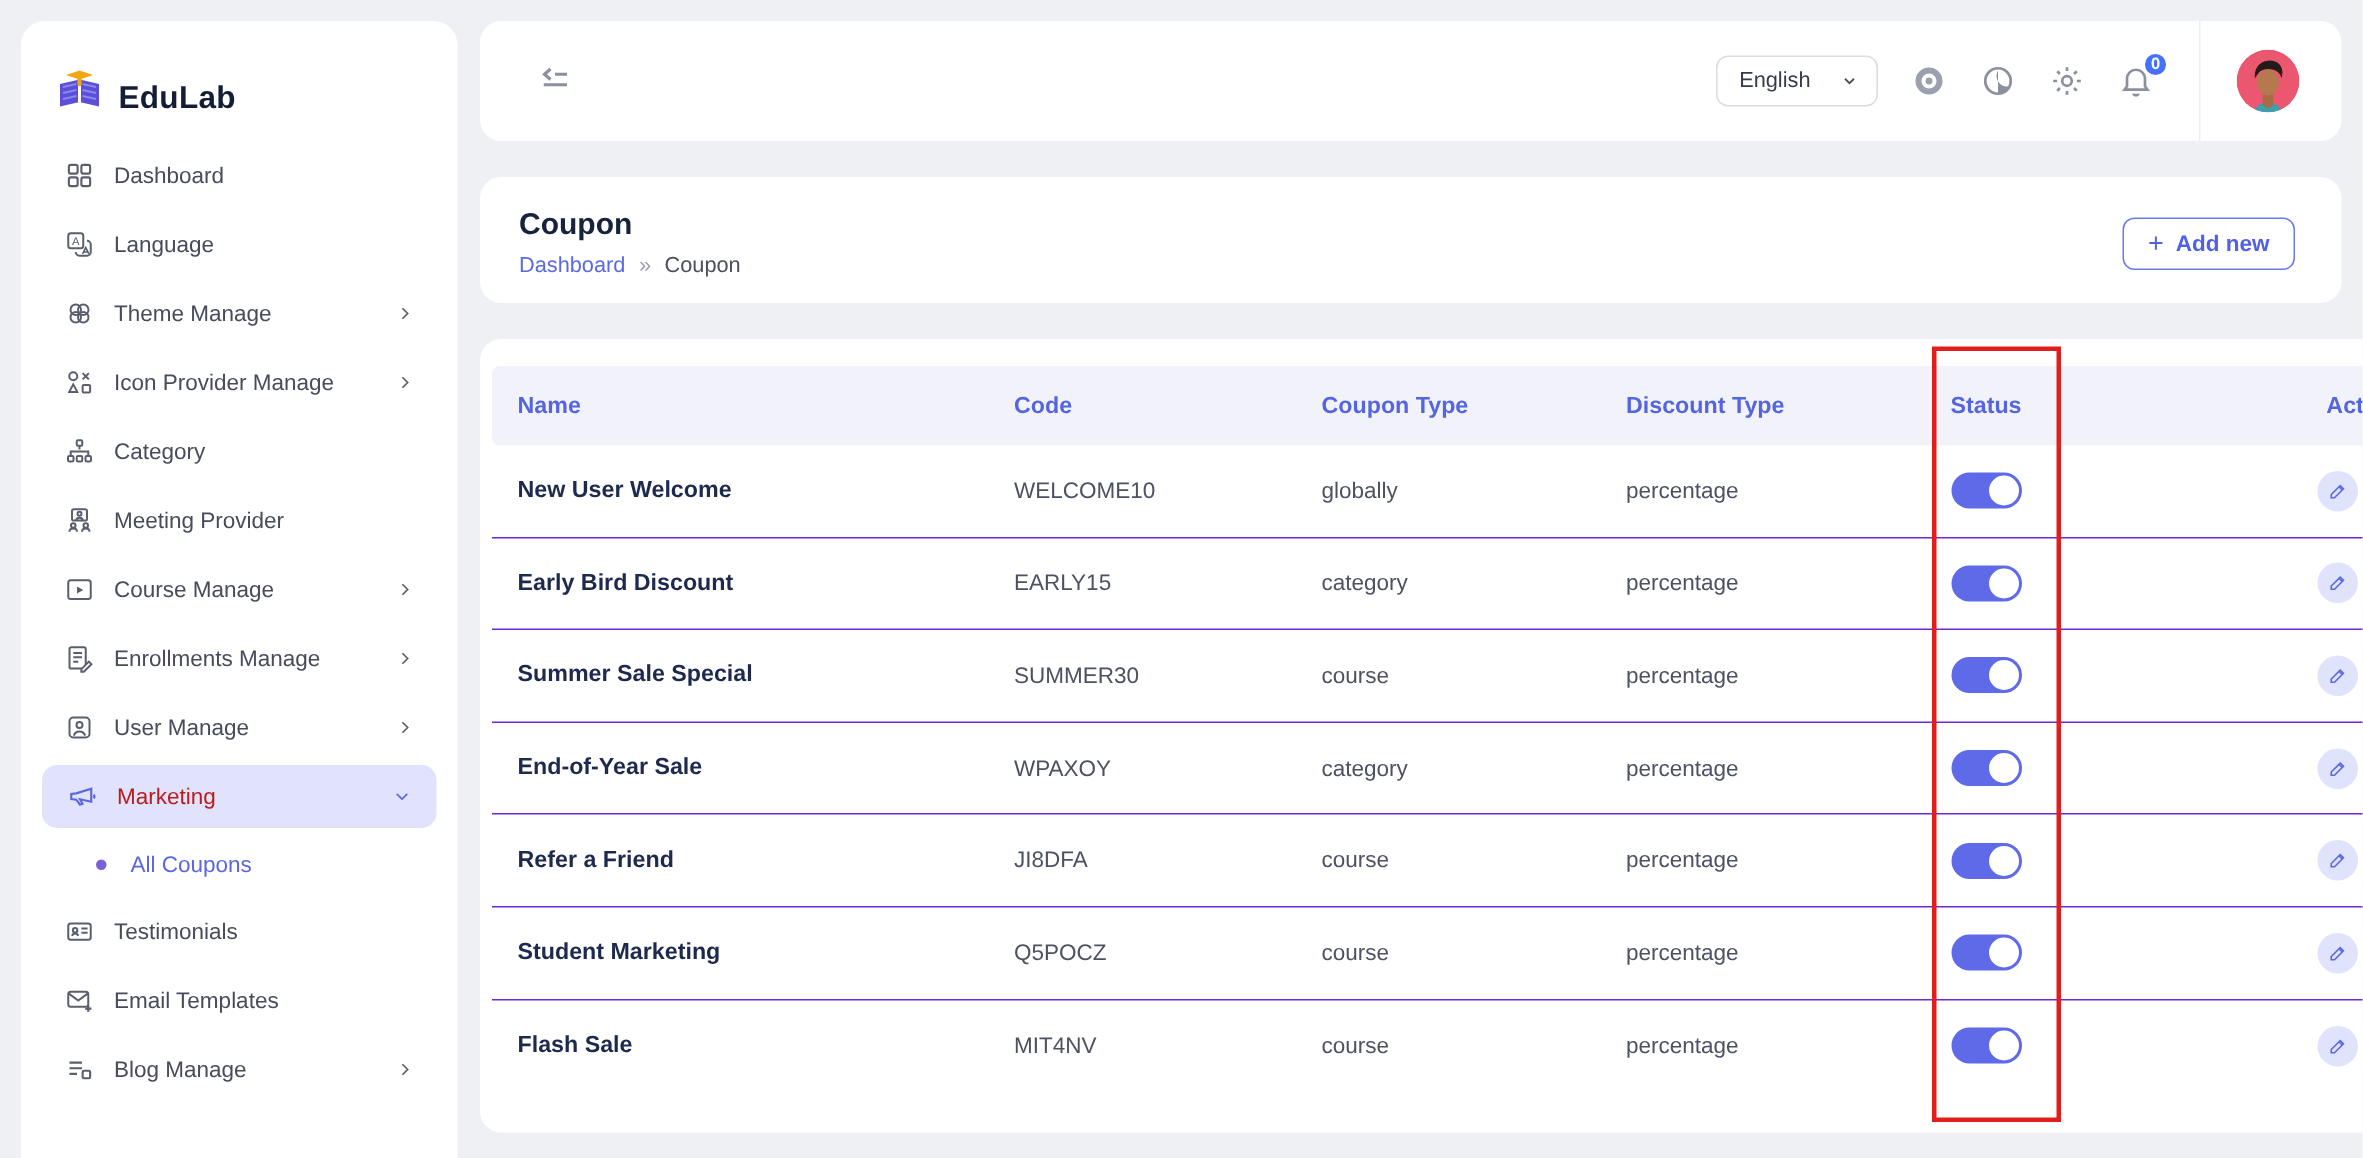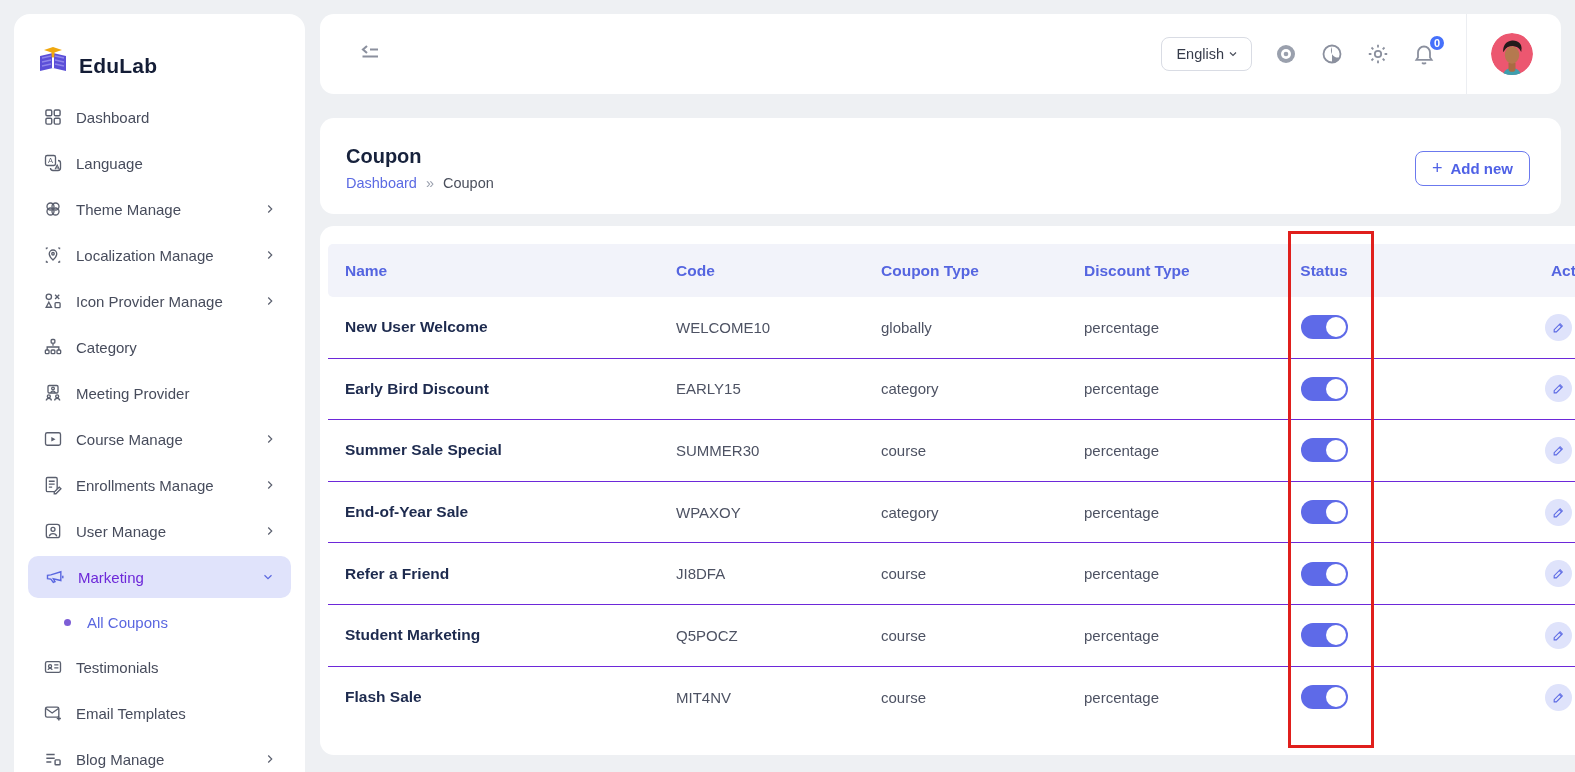--- a/index.html
+++ b/index.html
@@ -15,42 +15,42 @@
 
   
   .sidebar { left:14px; top:14px; width:291px; height:790px; border-radius:16px; padding:22px 12px 10px 12px; }
   .brand { display:flex; align-items:flex-end; gap:9px; padding-left:10px; height:42px; margin-bottom:16px; }
   .brand-name { font-size:21px; font-weight:bold; color:#141d36; letter-spacing:.2px; }
   .menu-item { display:flex; align-items:center; gap:13px; height:46px; padding:0 14px 0 16px;
                font-size:15px; color:#474c5c; cursor:pointer; border-radius:10px; }
   .menu-item .mi-icon { width:21px; height:21px; flex:0 0 21px; display:flex; align-items:center; justify-content:center; color:#5a5f6e; }
   .menu-item .mi-label { flex:1; }
   .menu-item .mi-chev { width:16px; height:16px; color:#5a5f6e; display:flex; align-items:center; }
-  .menu-item.active { background:#e0e3fb; color:#6d28d9; height:42px; margin:2px 2px; }
+  .menu-item.active { background:#e0e3fb; color:#b91c1c; height:42px; margin:2px 2px; }
   .menu-item.active .mi-icon, .menu-item.active .mi-chev { color:#5a67e0; }
   .sub-item { display:flex; align-items:center; gap:16px; height:44px; padding-left:38px;
               font-size:15px; color:#5a67e0; cursor:pointer; }
   .dot { width:7px; height:7px; border-radius:50%; background:#7d5ed6; }
 
   
   .topbar { left:320px; top:14px; width:1241px; height:80px; display:flex; align-items:center; padding:0 0 0 38px; }
   .collapse-btn { width:26px; height:26px; color:#8b909e; cursor:pointer; }
   .tb-right { margin-left:auto; display:flex; align-items:center; height:100%; }
-  .lang-select { display:flex; align-items:center; gap:3px; border:1px solid #d9dce4; border-radius:8px;
+  .lang-select { display:flex; align-items:center; gap:20px; border:1px solid #d9dce4; border-radius:8px;
                  height:34px; padding:0 12px 0 14px; font-size:14.5px; color:#363b4a; background:#fff; cursor:pointer; }
   .tb-icon { width:24px; height:24px; color:#8b909e; margin-left:22px; cursor:pointer; position:relative; }
   .bell-wrap { position:relative; margin-left:22px; width:24px; height:24px; cursor:pointer; color:#8b909e; }
   .badge { position:absolute; top:-8px; right:-10px; min-width:18px; height:18px; border-radius:50%;
            background:#4671fb; color:#fff; font-size:11px; font-weight:bold; display:flex; align-items:center;
            justify-content:center; border:2px solid #fff; }
   .tb-divider { width:1px; height:80px; background:#eceef2; margin:0 24px 0 30px; }
   .avatar { width:42px; height:42px; border-radius:50%; overflow:hidden; cursor:pointer; margin-right:28px; flex:0 0 42px; }
 
   
-  .page-header { left:320px; top:118px; width:1241px; height:96px; display:flex; align-items:center;
+  .page-header { left:320px; top:118px; width:1241px; height:84px; display:flex; align-items:center;
                  justify-content:space-between; padding:4px 31px 0 26px; }
   .ph-title { font-size:20px; font-weight:bold; color:#17223c; margin-bottom:7px; }
   .breadcrumb { display:flex; align-items:center; gap:9px; font-size:14.5px; }
   .bc-link { color:#5b6ae3; cursor:pointer; }
   .bc-sep { color:#9aa0ae; }
   .bc-current { color:#4a4f5c; }
   .add-btn { display:flex; align-items:center; gap:8px; border:1px solid #6b79ee; color:#4f61e6; background:#fff;
              border-radius:8px; height:35px; padding:0 16px; font-size:15px; font-weight:bold; cursor:pointer;
              font-family:"Liberation Sans", sans-serif; }
   .add-plus { font-size:18px; font-weight:normal; line-height:1; }
@@ -131,35 +131,20 @@
       </svg>
       </span>
     <span class="mi-label">Theme Manage</span>
     <span class="mi-chev">
       <svg width="14" height="14" viewBox="0 0 24 24" fill="none" stroke="currentColor" stroke-width="2">
           <polyline points="9 6 15 12 9 18"></polyline>
         </svg>
       </span>
   </div>
 
-  <div class="menu-item">
-    <span class="mi-icon">
-      <svg width="20" height="20" viewBox="0 0 24 24" fill="none" stroke="currentColor" stroke-width="1.6">
-        <path d="M4 5v-1.5h2M4 19v1.5h2M20 5v-1.5h-2M20 19v1.5h-2" stroke-width="1.3"></path>
-        <path d="M12 18s-4.5-4-4.5-7.5a4.5 4.5 0 0 1 9 0C16.5 14 12 18 12 18z"></path>
-          <circle cx="12" cy="10.5" r="1.5"></circle>
-      </svg>
-      </span>
-    <span class="mi-label">Localization Manage</span>
-    <span class="mi-chev">
-      <svg width="14" height="14" viewBox="0 0 24 24" fill="none" stroke="currentColor" stroke-width="2">
-          <polyline points="9 6 15 12 9 18"></polyline>
-        </svg>
-      </span>
-  </div>
 
   <div class="menu-item">
     <span class="mi-icon">
       <svg width="20" height="20" viewBox="0 0 24 24" fill="none" stroke="currentColor" stroke-width="1.6">
         <circle cx="7" cy="7" r="3.2"></circle>
           <path d="M14.5 4.5l5 5M19.5 4.5l-5 5"></path>
         <path d="M7 13.5l3.2 6H3.8z"></path>
           <rect x="14.5" y="14" width="6" height="6" rx="1"></rect>
       </svg>
       </span>

